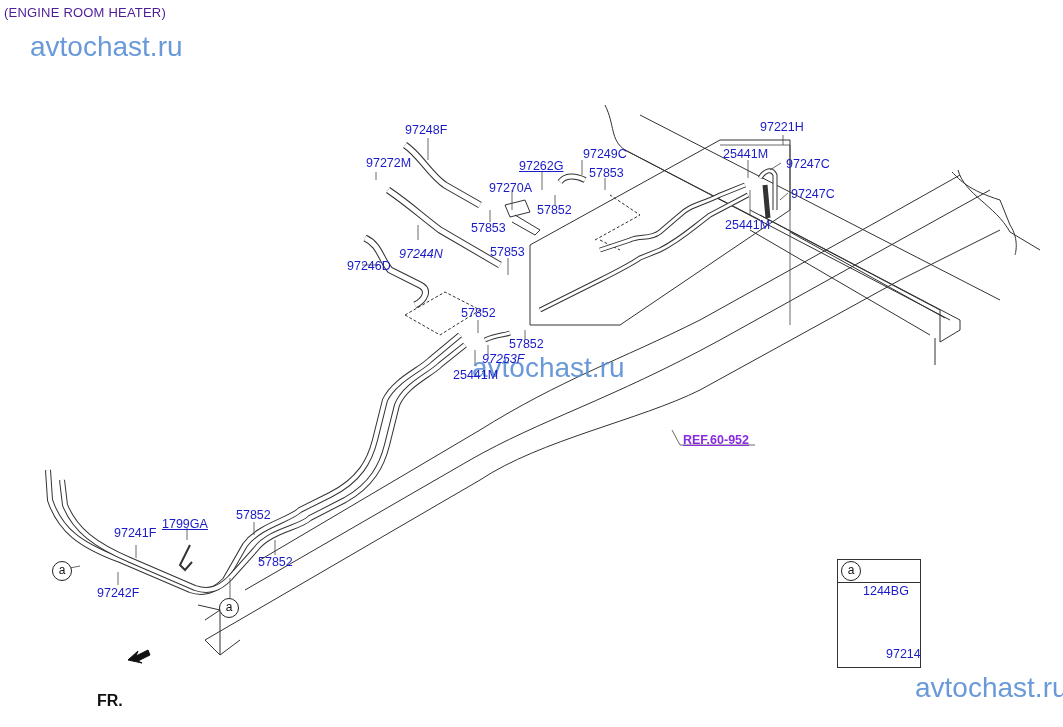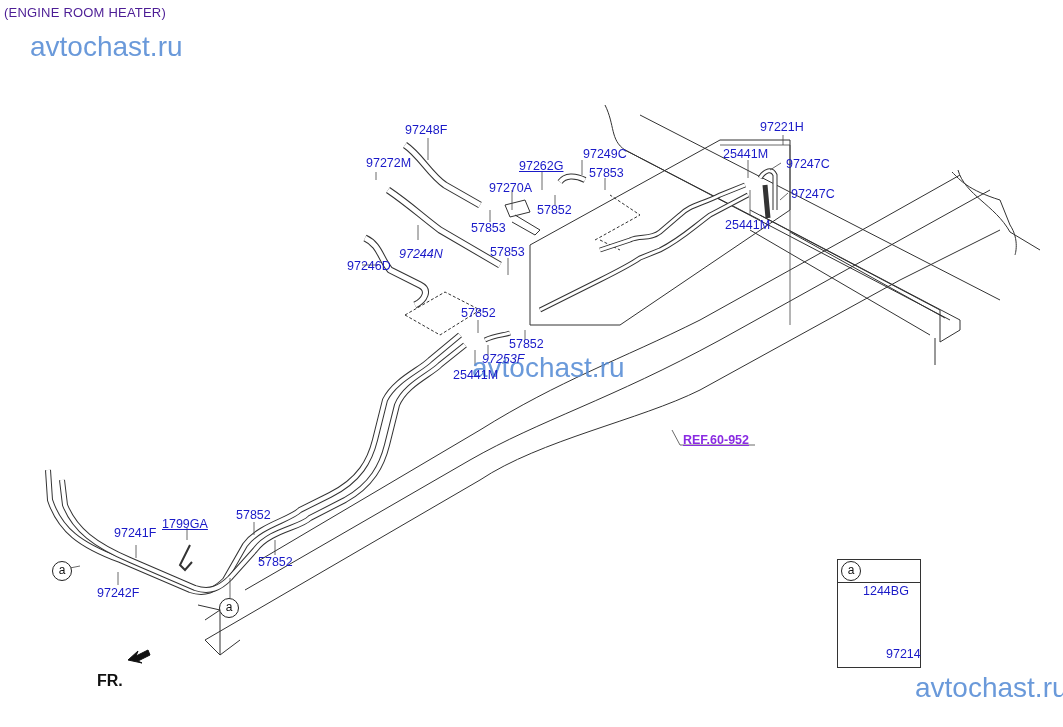--- a/index.html
+++ b/index.html
@@ -134,21 +134,21 @@
 <div class="lbl" style="left:236px; top:509px;">57852</div>
 <div class="lbl" style="left:258px; top:556px;">57852</div>
 <div class="lbl" style="left:162px; top:518px;text-decoration:underline;">1799GA</div>
 <div class="lbl" style="left:114px; top:527px;">97241F</div>
 <div class="lbl" style="left:97px; top:587px;">97242F</div>
 
 <div class="circ" style="left:52px; top:561px;">a</div>
 <div class="circ" style="left:219px; top:598px;">a</div>
 
 <div class="ref" style="left:683px; top:433px;">REF.60-952</div>
-<div class="fr" style="left:97px; top:672px;">FR.</div>
+<div class="fr" style="left:97px; top:692px;">FR.</div>
 
 <div class="legend-box">
   <div class="legend-head">
     <div class="circ" style="left:3px; top:1px;">a</div>
   </div>
   <div class="lbl" style="left:25px; top:25px;">1244BG</div>
   <div class="lbl" style="left:12px; top:88px;margin-left:36px;">97214</div>
 </div>
 
 </body></html>

